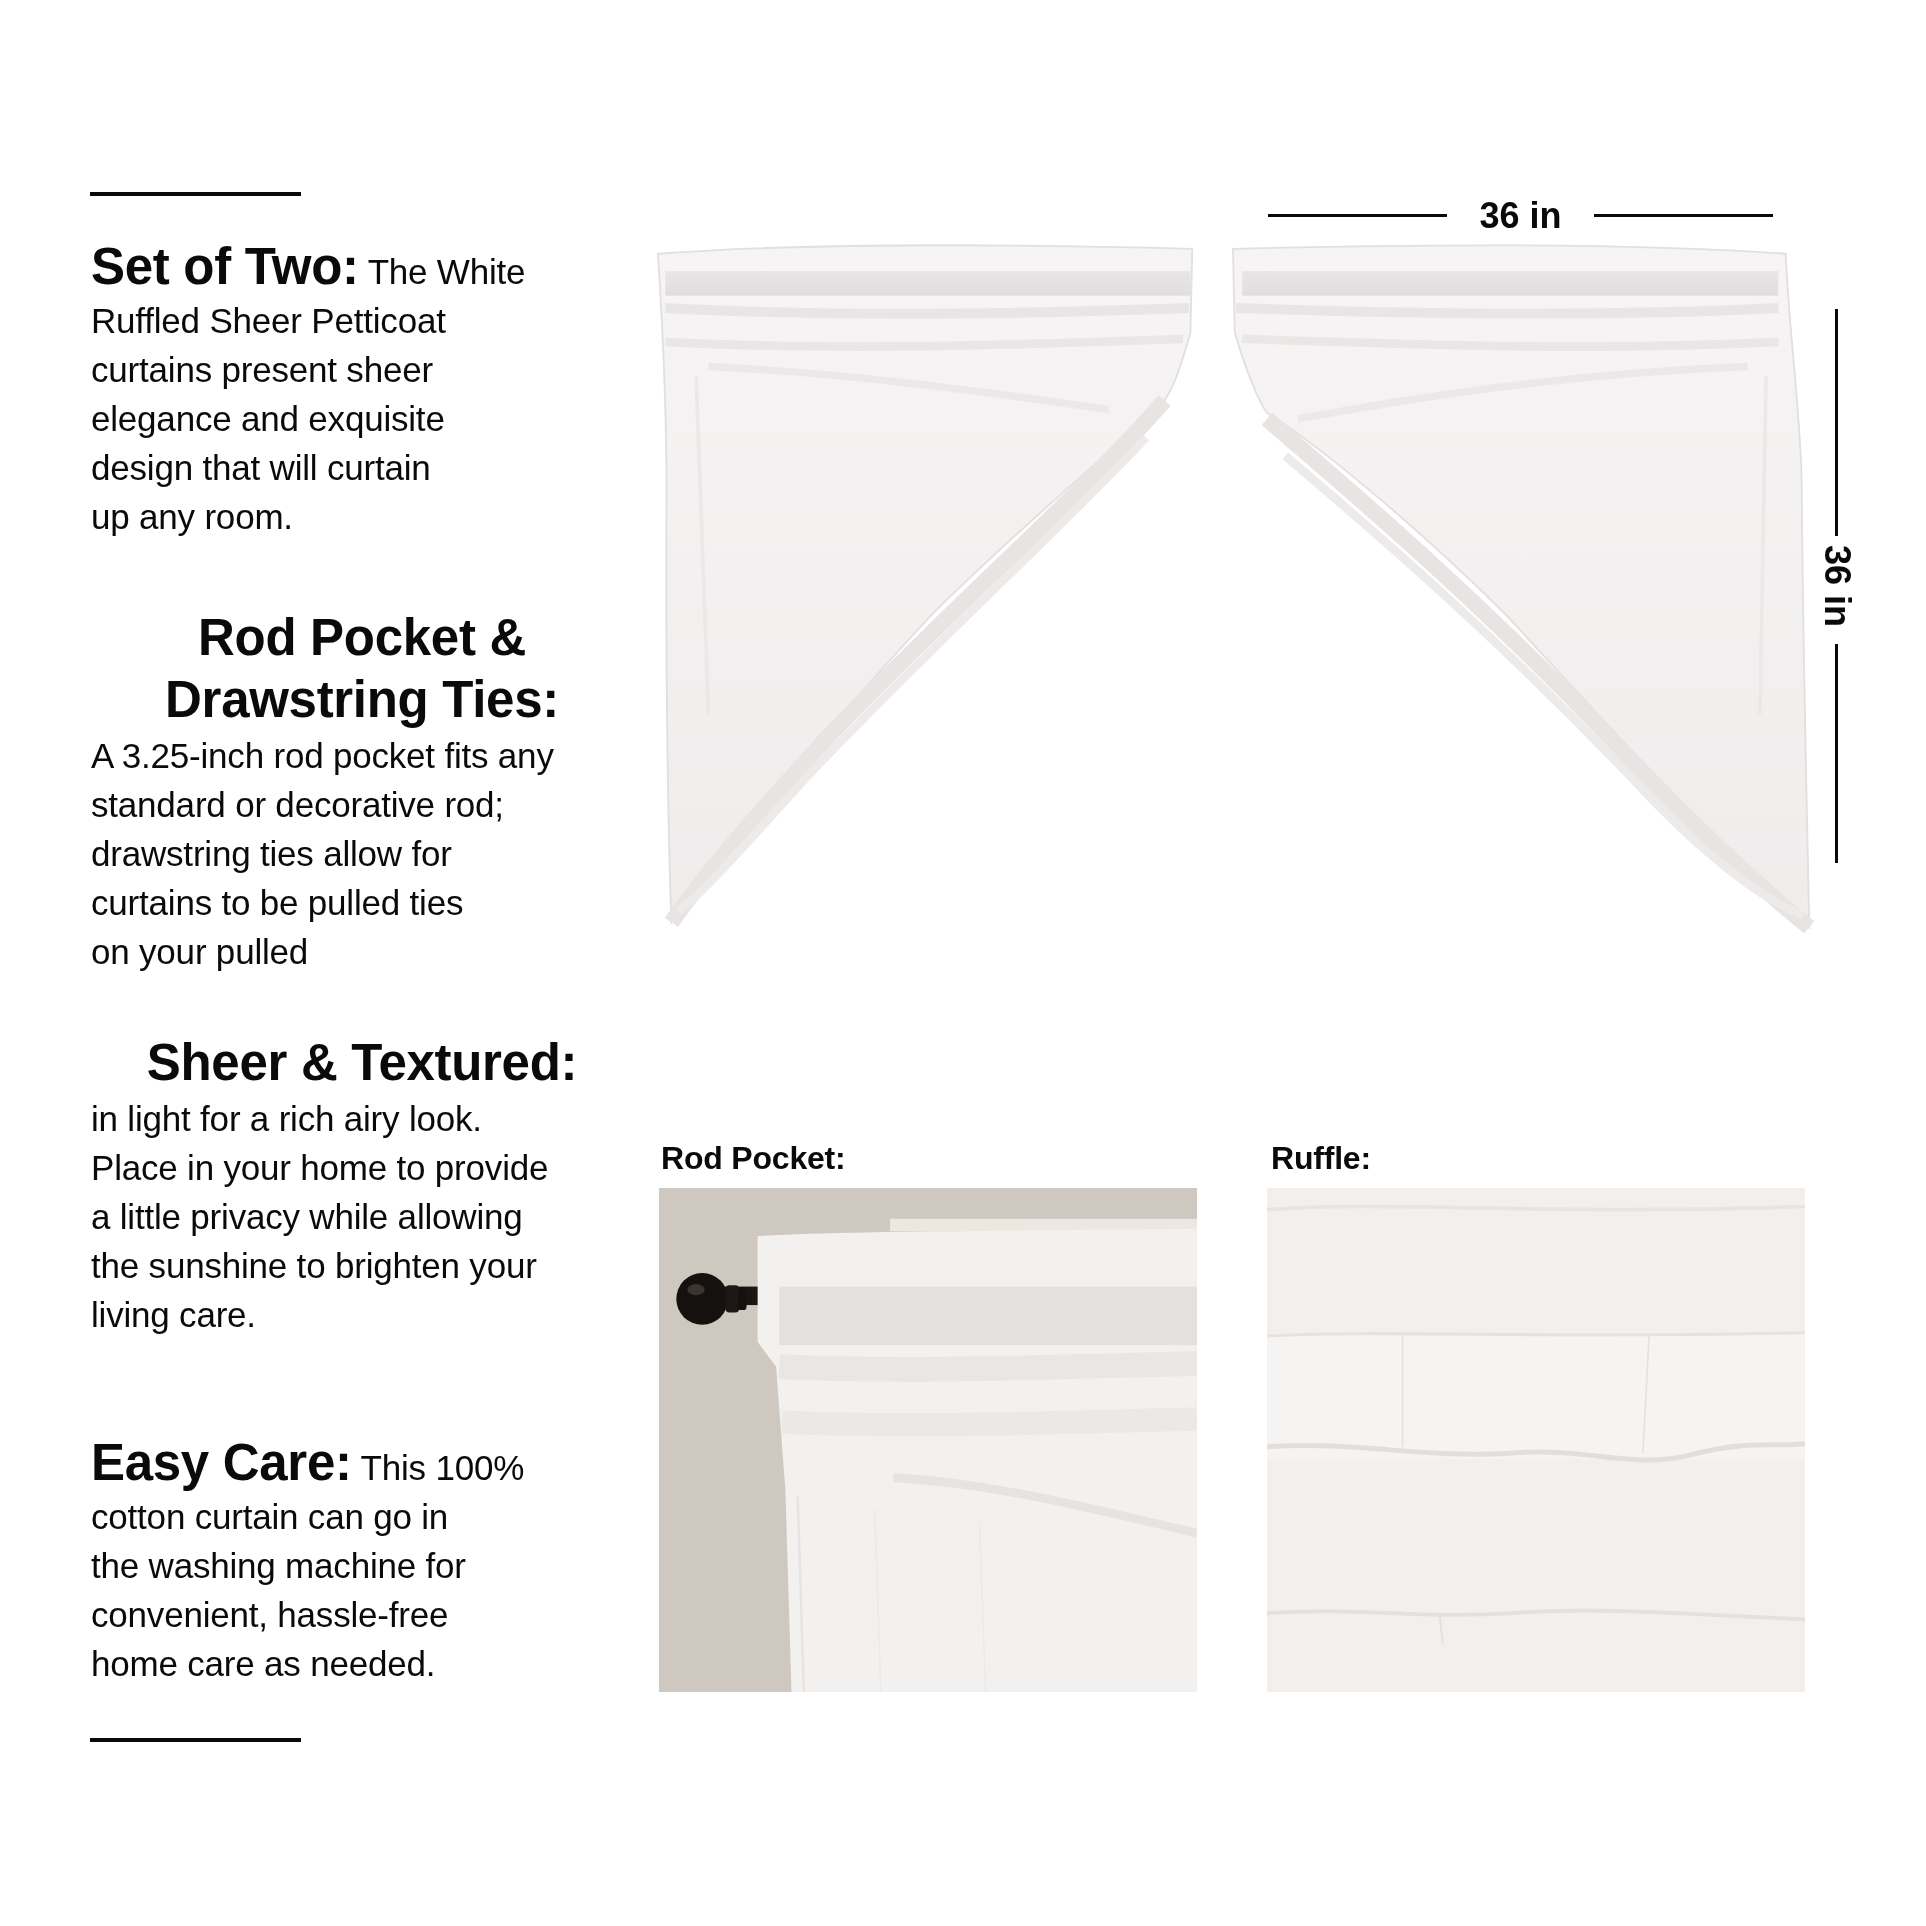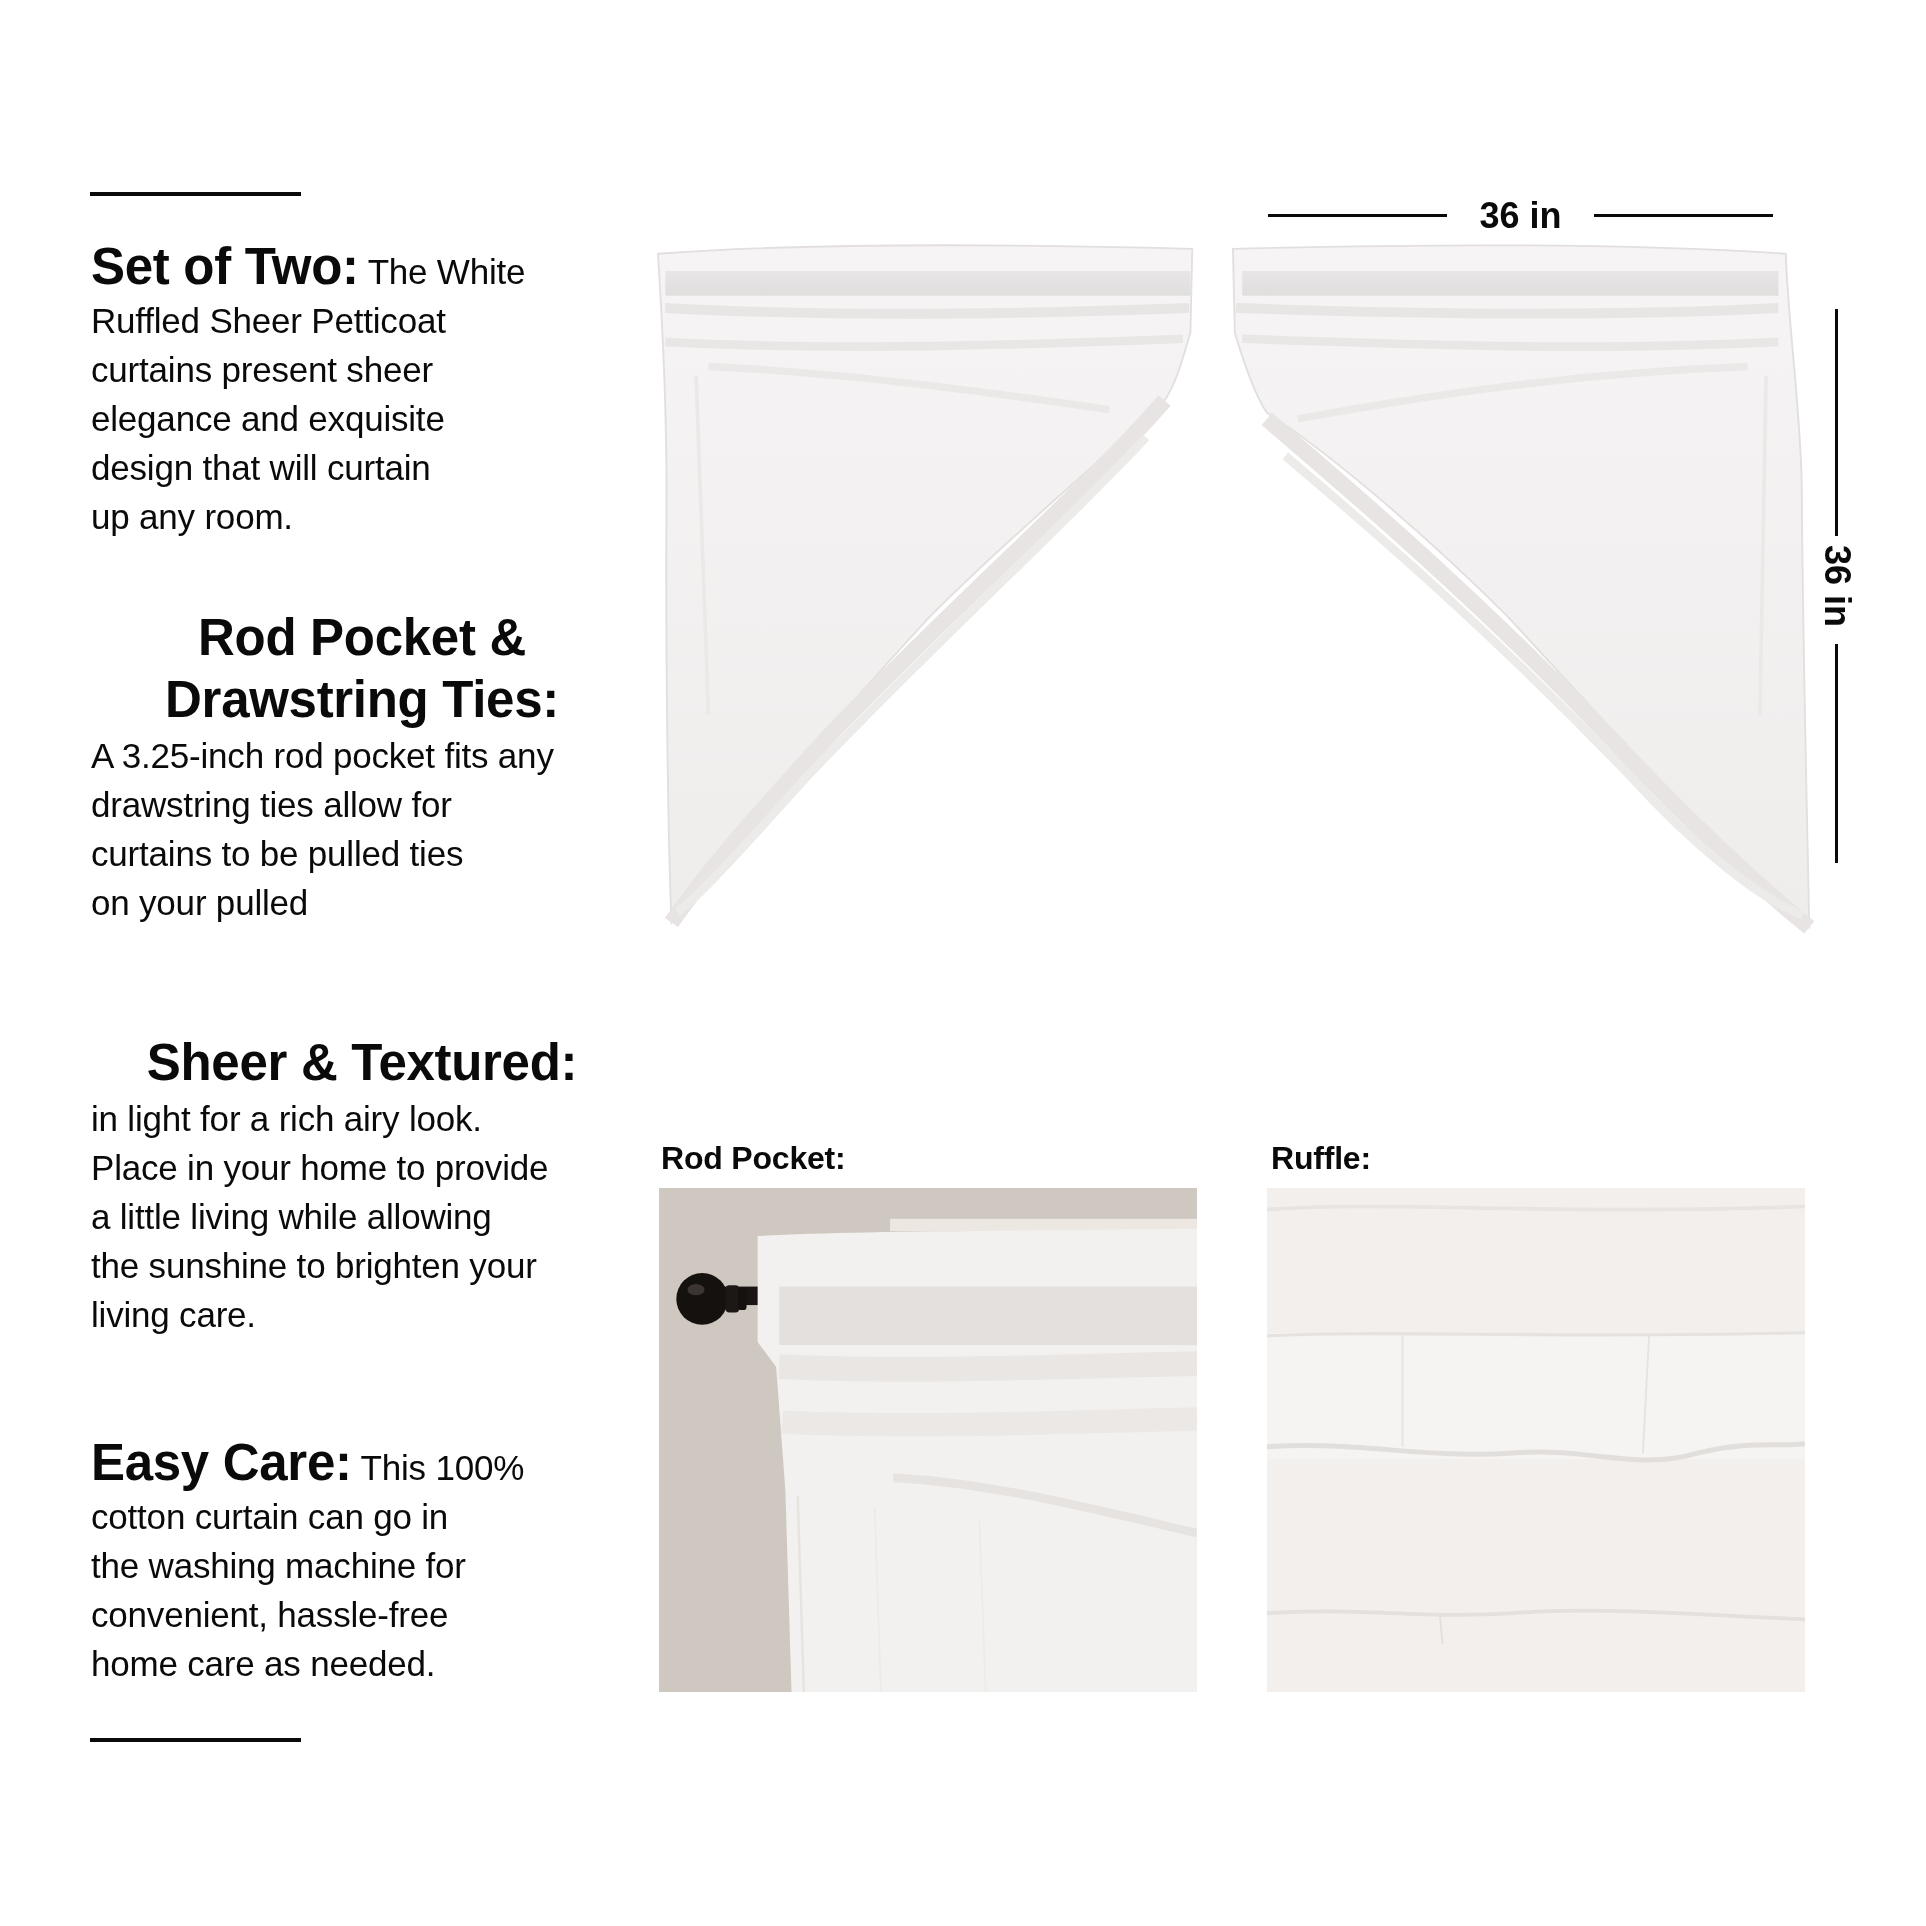--- a/index.html
+++ b/index.html
@@ -46,34 +46,35 @@
   </div>
 </div>
 
 <div class="section" style="top:607px;">
   <div class="heading">
     <span class="line">Rod Pocket &amp;</span>
     <span class="line">Drawstring Ties:</span>
   </div>
   <div class="body-text">
     <span class="line">A 3.25-inch rod pocket fits any</span>
+    <span class="line">standard or decorative rod;</span>
     <span class="line">drawstring ties allow for</span>
     <span class="line">curtains to be pulled ties</span>
     <span class="line">on your pulled</span>
   </div>
 </div>
 
 <div class="section" style="top:1032px;">
   <div class="heading">
     <span class="line">Sheer &amp; Textured:</span>
   </div>
   <div class="body-text">
     <span class="line">in light for a rich airy look.</span>
     <span class="line">Place in your home to provide</span>
-    <span class="line">a little living while allowing</span>
+    <span class="line">a little privacy while allowing</span>
     <span class="line">the sunshine to brighten your</span>
     <span class="line">living care.</span>
   </div>
 </div>
 
 <div class="section" style="top:1438px;">
   <div class="body-text">
     <span class="line"><span class="inline-head">Easy Care:</span> <span>This 100%</span></span>
     <span class="line">cotton curtain can go in</span>
     <span class="line">the washing machine for</span>

